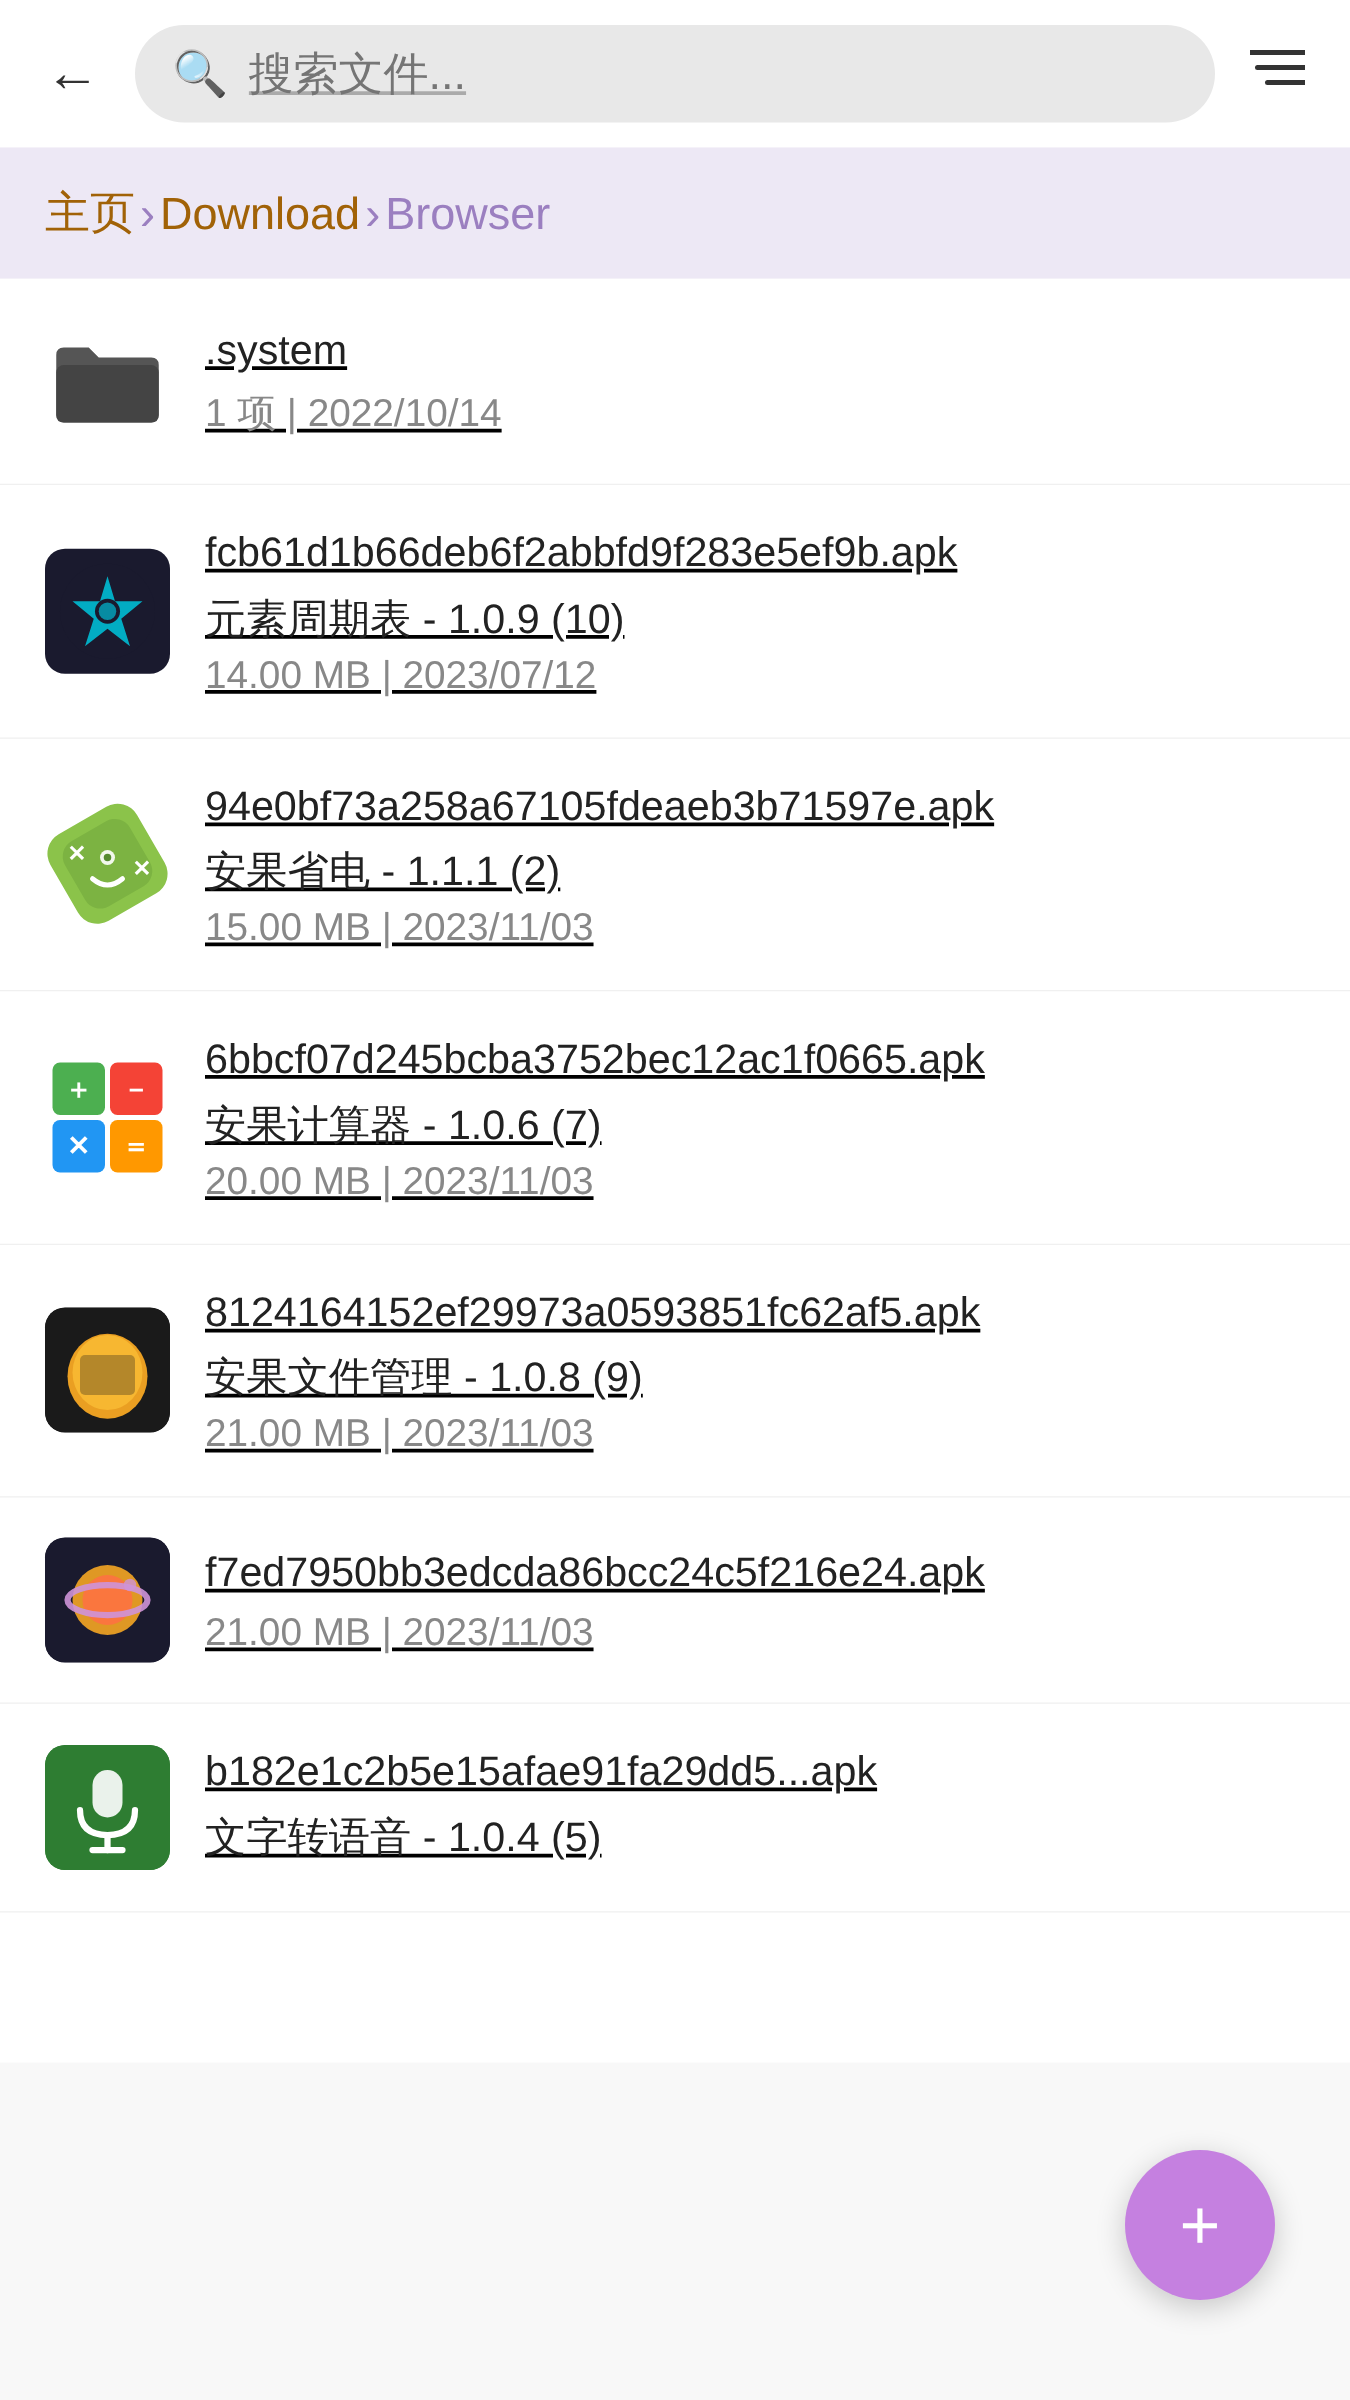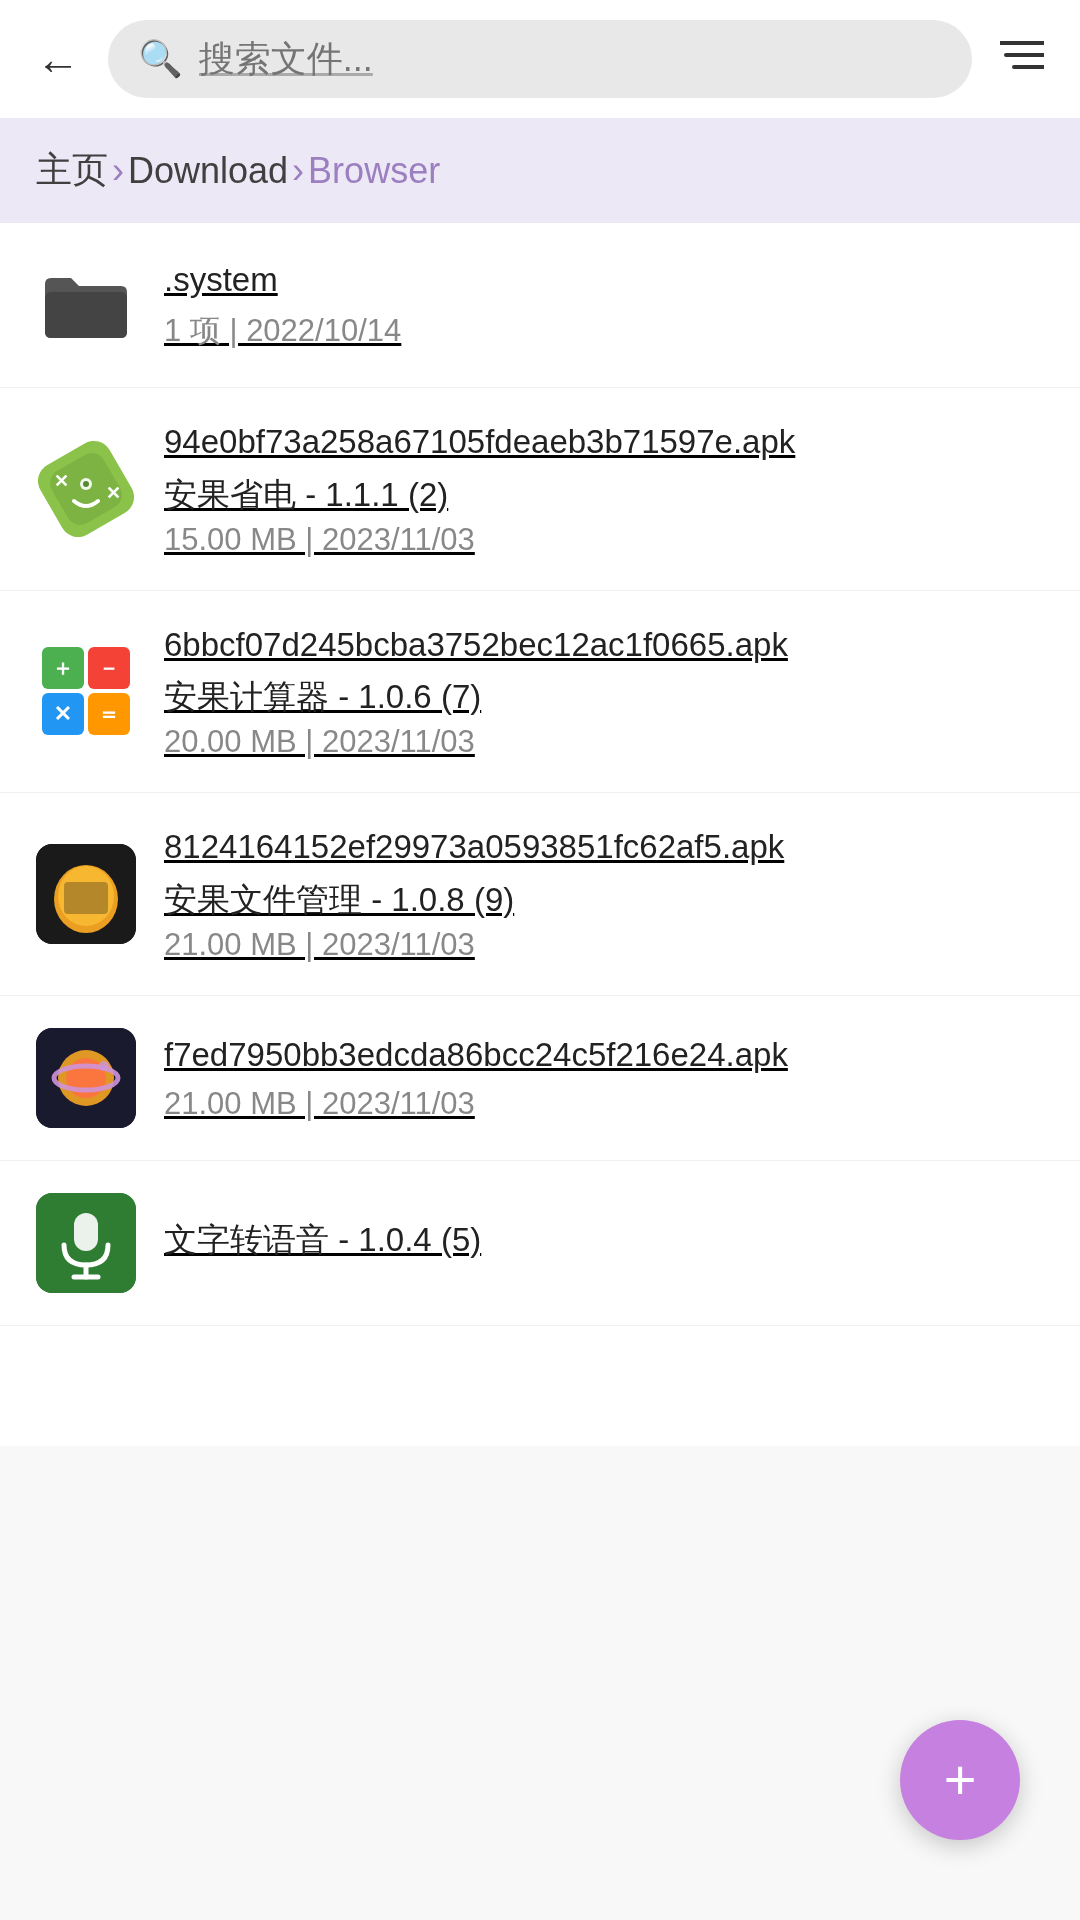--- a/index.html
+++ b/index.html
@@ -74,21 +74,21 @@
     
     .breadcrumb {
       background: #ede8f5;
       padding: 28px 36px;
       display: flex;
       align-items: center;
       gap: 0;
     }
     .breadcrumb-item {
       font-size: 36px;
-      color: #404040;
+      color: #a16207;
       cursor: pointer;
     }
     .breadcrumb-item.active {
       color: #9b7fc0;
     }
     .breadcrumb-sep {
       font-size: 36px;
       color: #9b7fc0;
       margin: 0 4px;
     }
@@ -227,20 +227,37 @@
         <path d="M4 14 Q4 8 10 8 L30 8 L38 16 L80 16 Q86 16 86 22 L86 62 Q86 68 80 68 L10 68 Q4 68 4 62 Z" fill="#555" stroke="none"></path>
         <rect x="4" y="22" width="82" height="46" rx="6" fill="#444"></rect>
       </svg>
     </div>
     <div class="file-info">
       <div class="file-name">.system</div>
       <div class="file-meta">1 项 | 2022/10/14</div>
     </div>
   </div>
 
+  <div class="file-item">
+    <div class="file-icon" style="background:#1a1a2e; border-radius:16px;">
+      <svg width="80" height="80" viewBox="0 0 80 80">
+        <circle cx="40" cy="40" r="38" fill="#1a1a2e"></circle>
+
+        <polygon points="40,12 46,32 68,32 51,46 58,68 40,54 22,68 29,46 12,32 34,32" fill="#00bcd4" opacity="0.9"></polygon>
+
+        <circle cx="40" cy="40" r="10" fill="#1a1a2e"></circle>
+        <circle cx="40" cy="40" r="7" fill="#00bcd4" opacity="0.7"></circle>
+      </svg>
+    </div>
+    <div class="file-info">
+      <div class="file-name">fcb61d1b66deb6f2abbfd9f283e5ef9b.apk</div>
+      <div class="file-app-name">元素周期表 - 1.0.9 (10)</div>
+      <div class="file-meta">14.00 MB | 2023/07/12</div>
+    </div>
+  </div>
 
   <div class="file-item">
     <div class="file-icon">
       <svg width="100" height="100" viewBox="0 0 100 100">
 
         <rect x="10" y="10" width="80" height="80" rx="18" fill="#8bc34a" transform="rotate(-30 50 50)"></rect>
         <rect x="20" y="20" width="60" height="60" rx="14" fill="#7cb342" transform="rotate(-30 50 50)"></rect>
 
         <circle cx="50" cy="45" r="6" fill="#fff" opacity="0.9"></circle>
         <circle cx="50" cy="45" r="3" fill="#558b2f"></circle>
@@ -316,20 +333,21 @@
         <rect width="100" height="100" rx="16" fill="#2e7d32"></rect>
 
         <rect x="38" y="20" width="24" height="38" rx="12" fill="#fff" opacity="0.9"></rect>
 
         <path d="M28 52 Q28 72 50 72 Q72 72 72 52" stroke="#fff" stroke-width="5" fill="none" stroke-linecap="round"></path>
         <line x1="50" y1="72" x2="50" y2="84" stroke="#fff" stroke-width="5" stroke-linecap="round"></line>
         <line x1="38" y1="84" x2="62" y2="84" stroke="#fff" stroke-width="5" stroke-linecap="round"></line>
       </svg>
     </div>
     <div class="file-info">
+      <div class="file-name">b182e1c2b5e15afae91fa29dd5...apk</div>
       <div class="file-app-name">文字转语音 - 1.0.4 (5)</div>
       <div class="file-meta"></div>
     </div>
   </div>
 
 </div>
 
 <div class="fab">
   <span class="fab-plus">+</span>
 </div>

